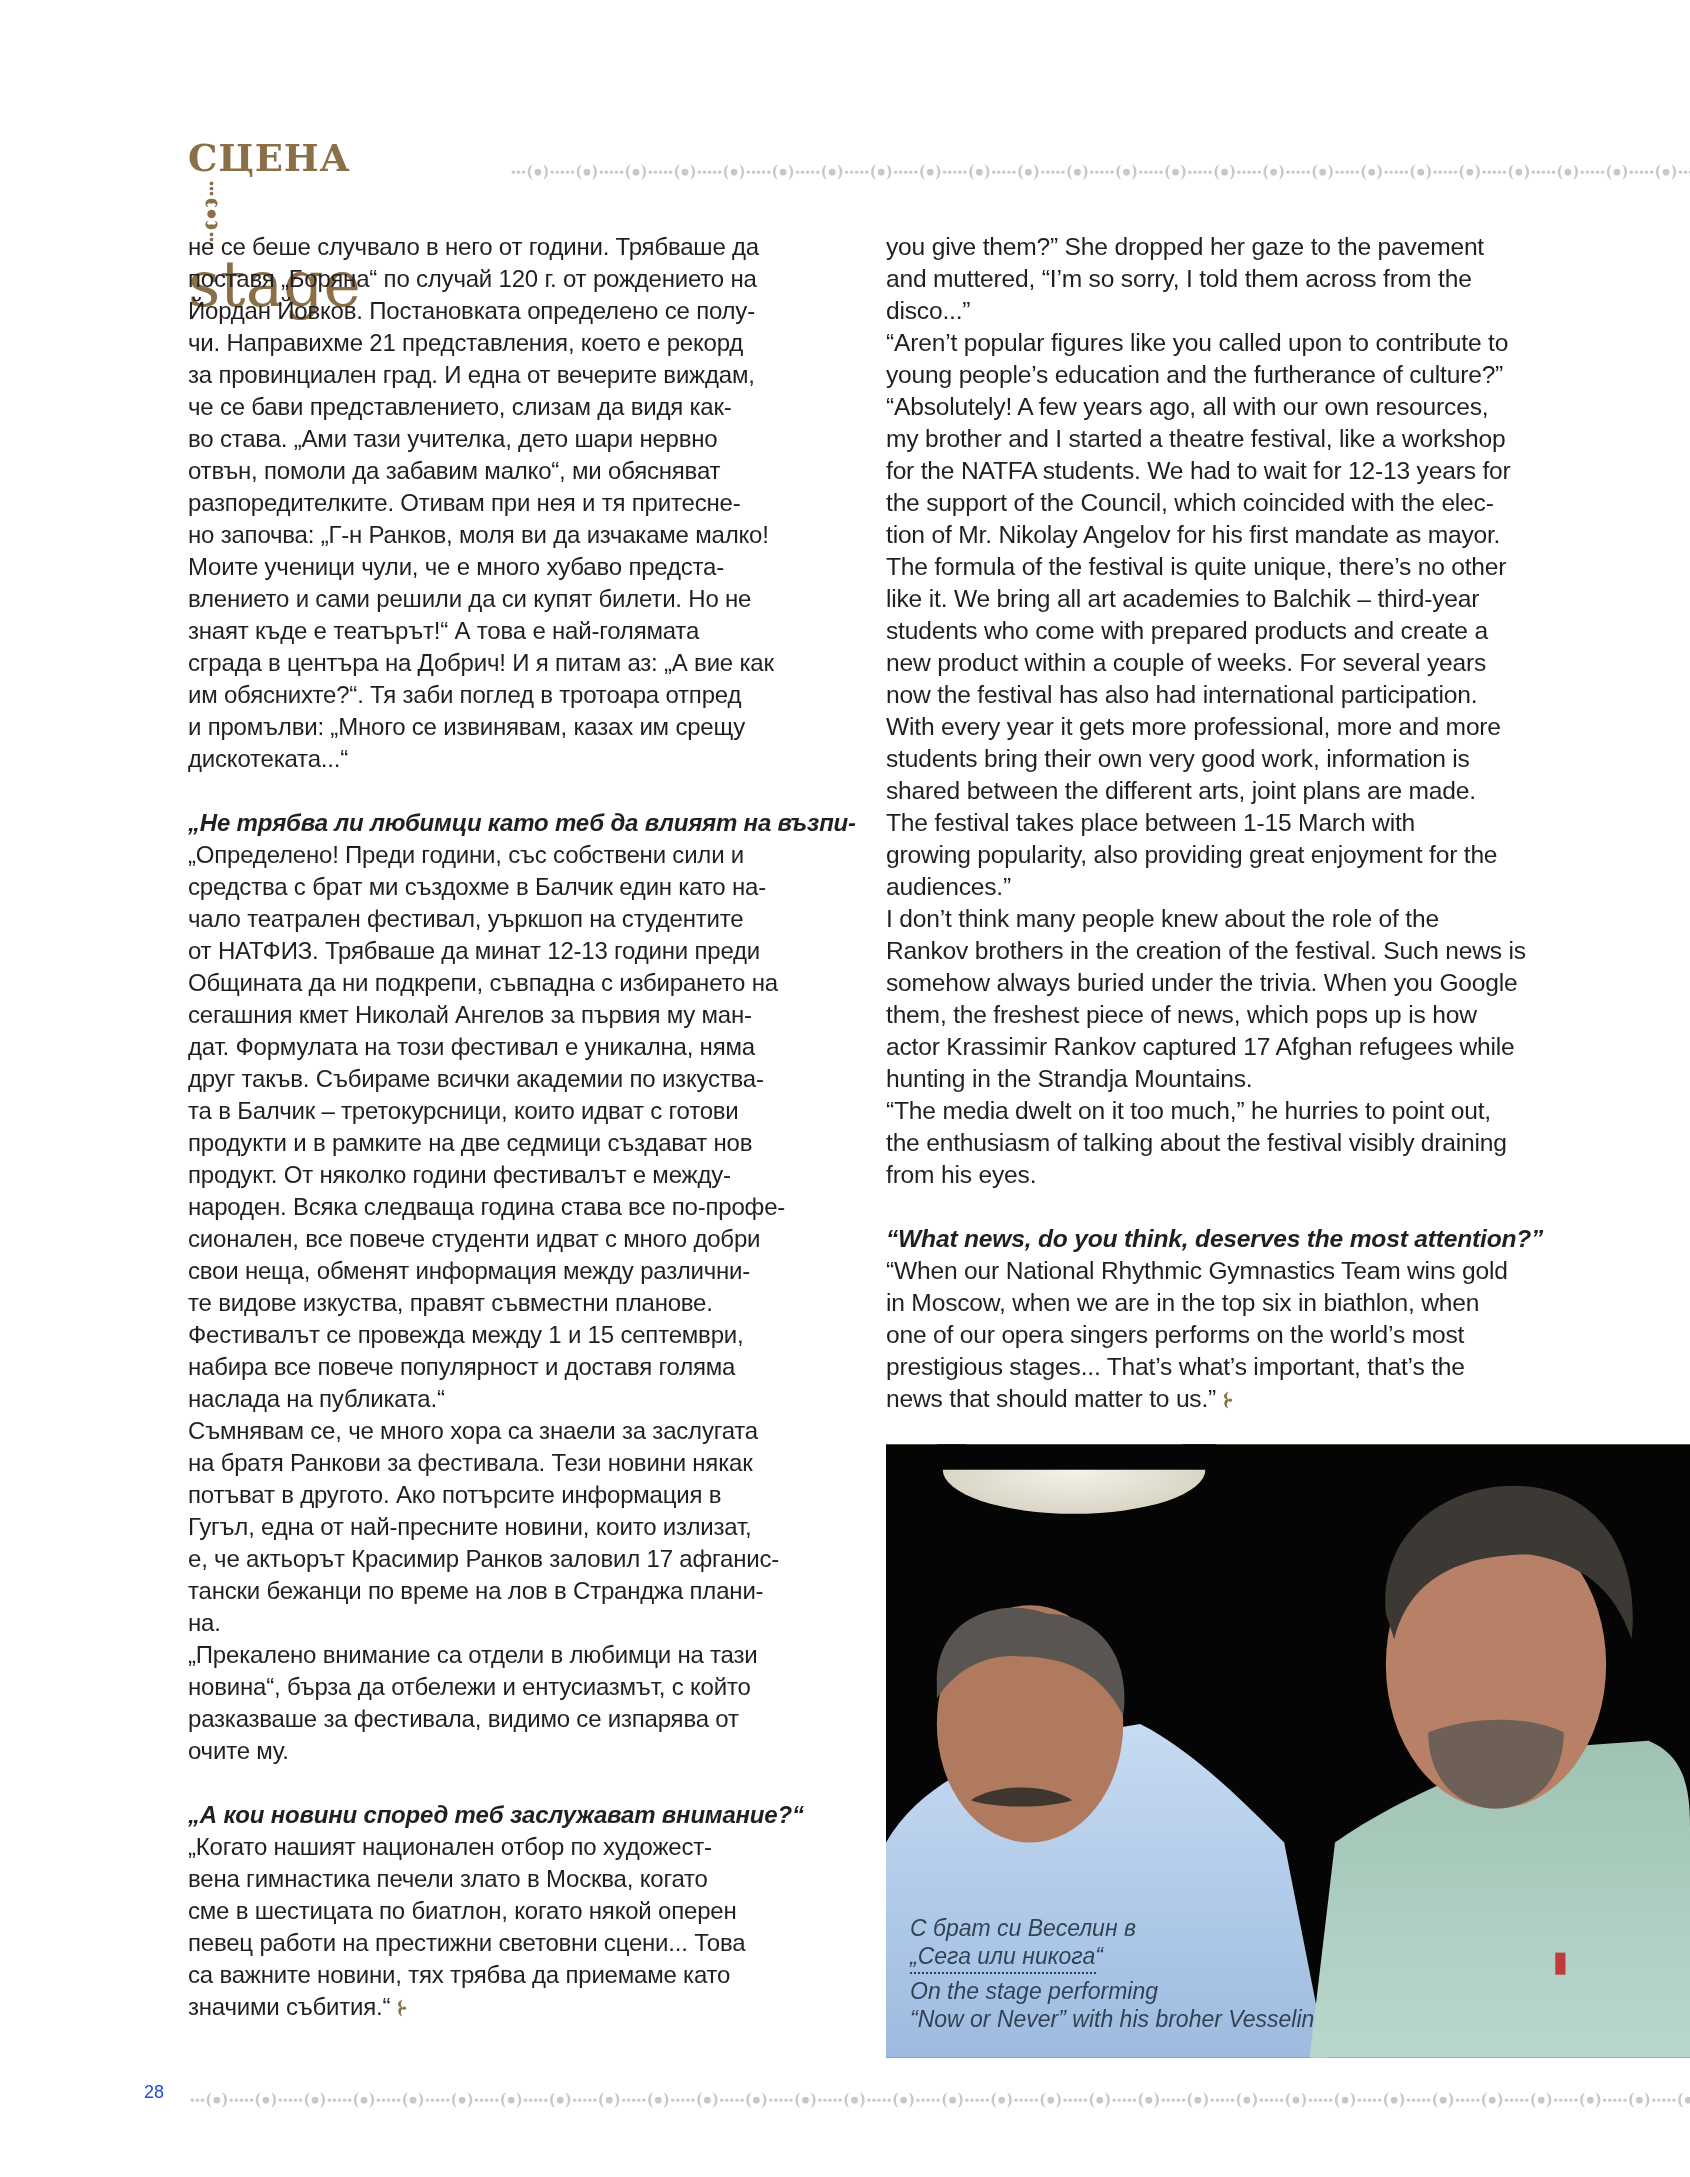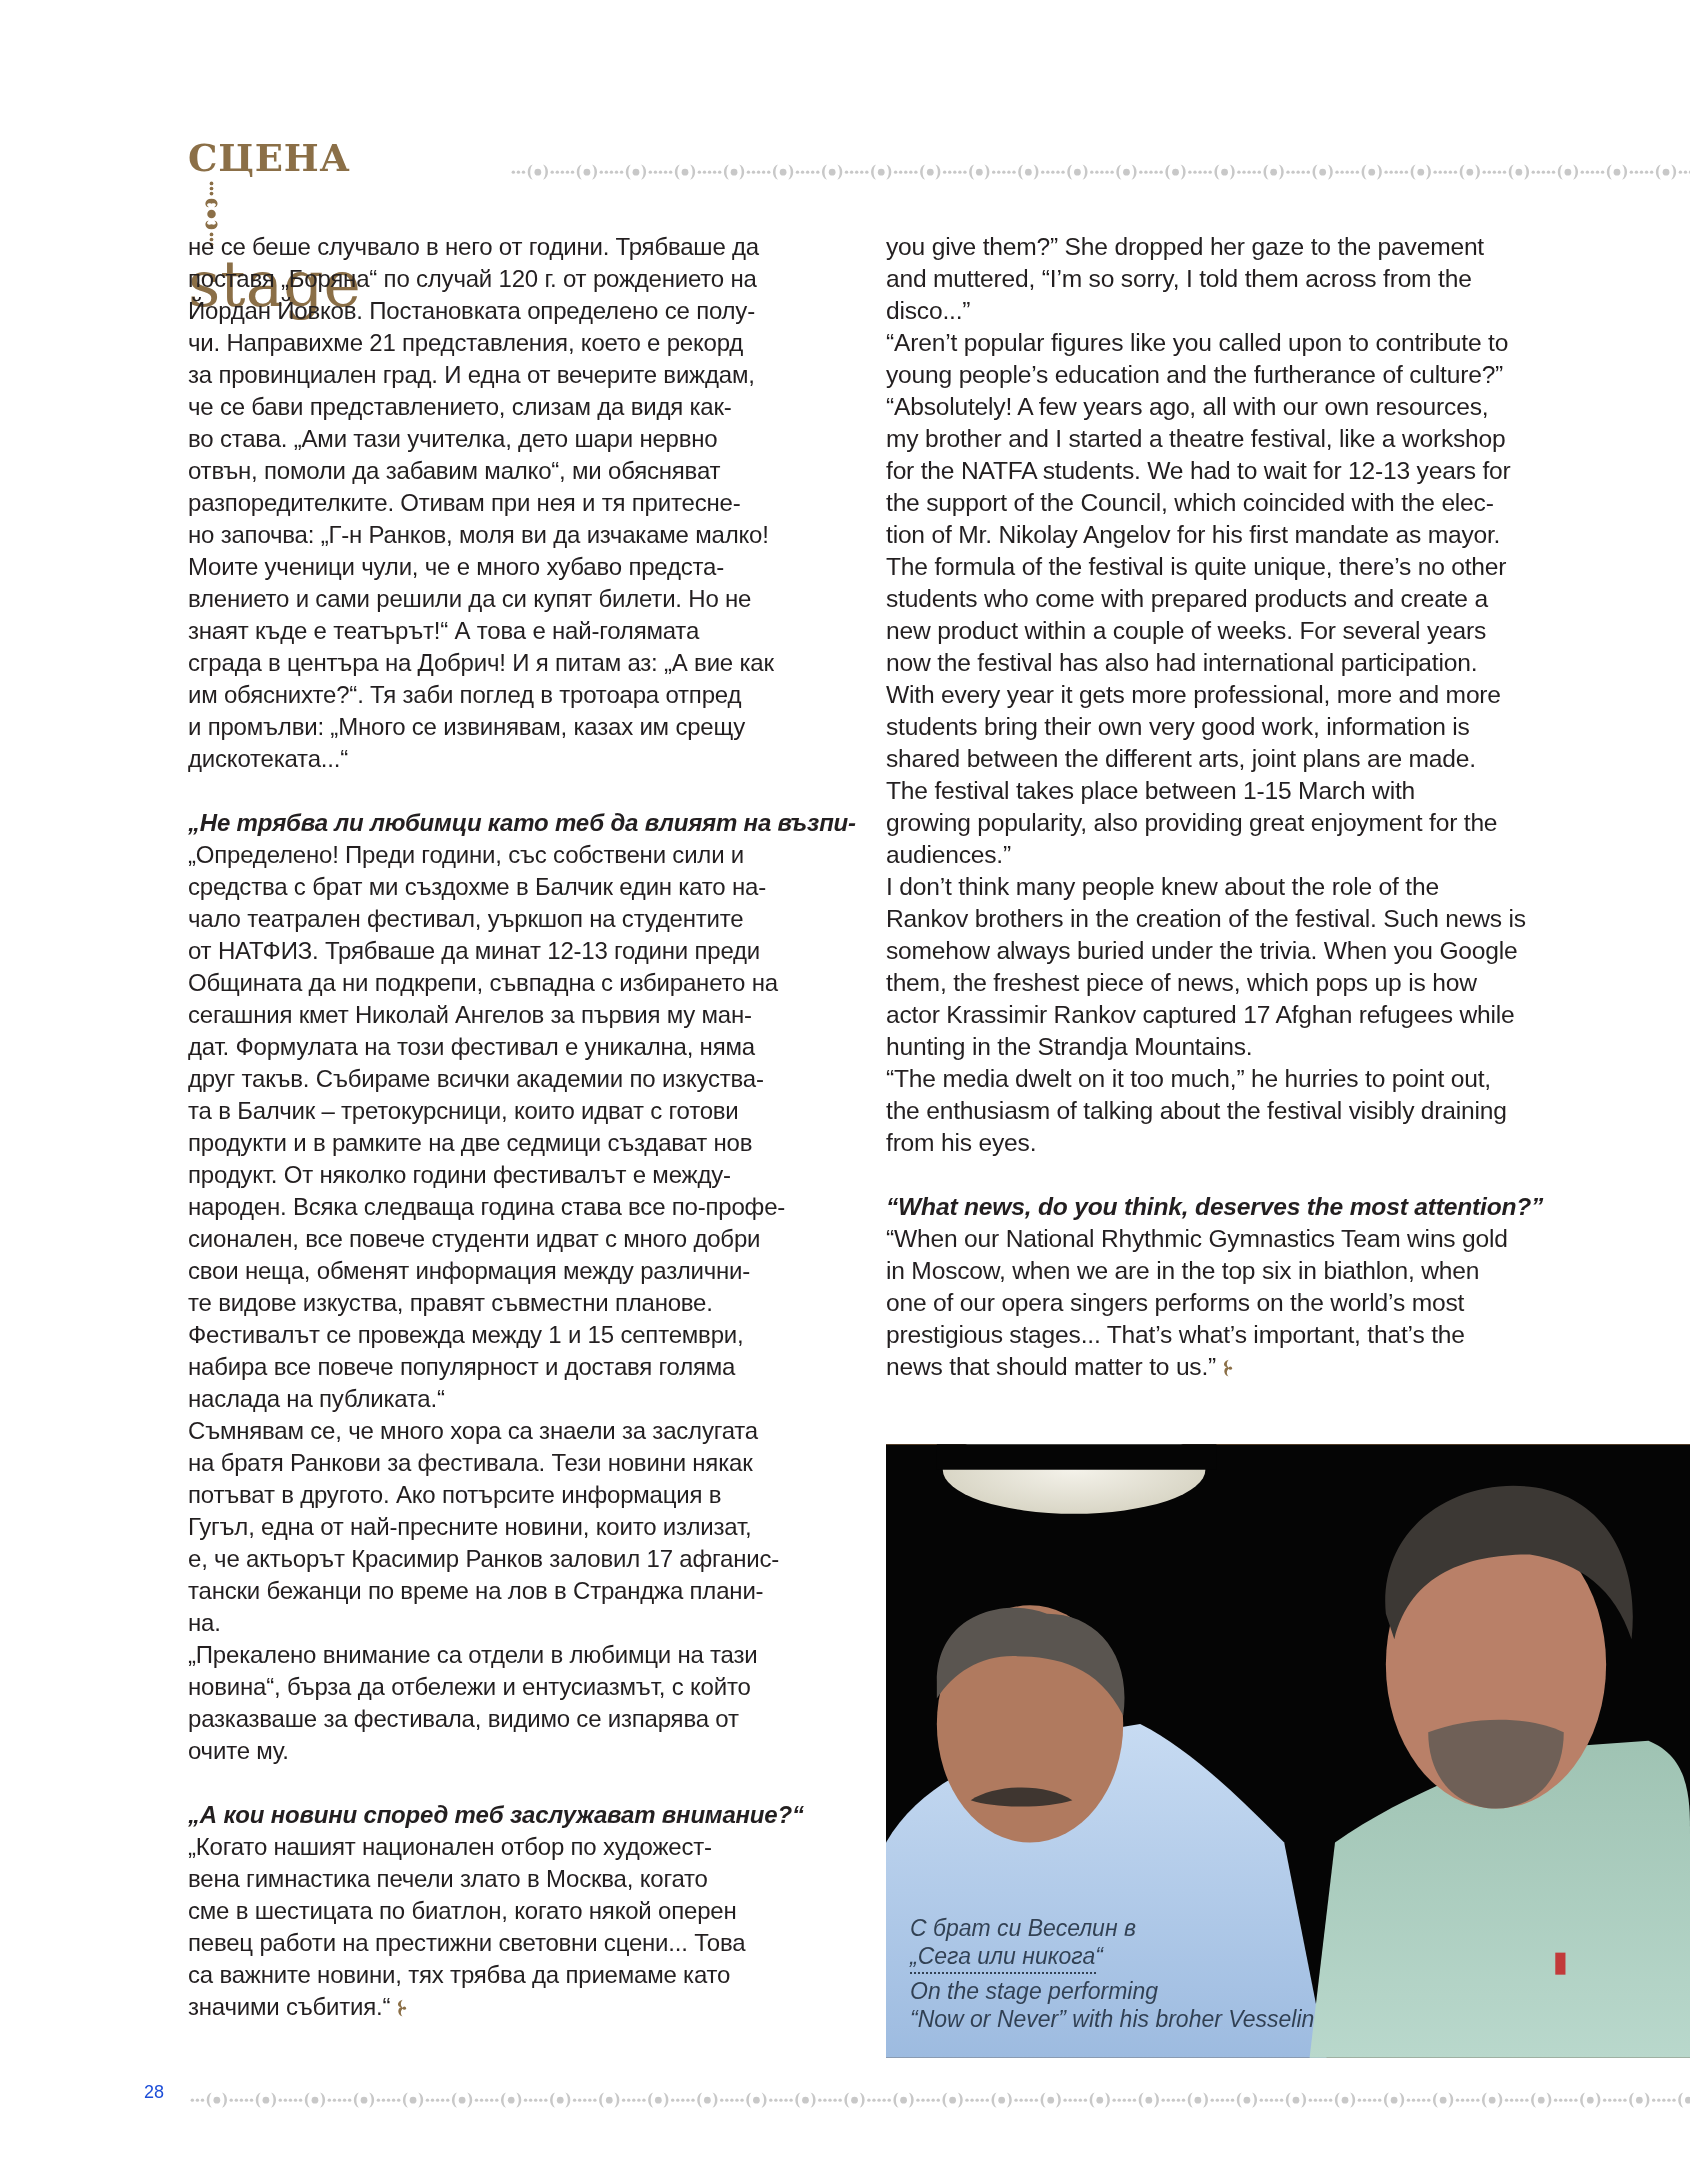--- a/index.html
+++ b/index.html
@@ -11,21 +11,21 @@
   .orn{position:absolute;height:20.3px;overflow:hidden;}
   .orn-top{left:509px;right:0;top:162px;}
   .orn-bottom{left:188px;right:0;top:2090px;}
   .pagenum{position:absolute;left:144px;top:2082px;font-size:18px;color:#1d4ed8;}
   .col{position:absolute;top:231px;width:678px;font-size:24px;line-height:32px;font-family:"Liberation Sans Narrow","Liberation Sans",sans-serif;}
   .col1{left:188px;}
   .col2{left:886px;font-size:24.6px;}
   .line{white-space:nowrap;height:32px;letter-spacing:-0.2px;}
   .q{font-weight:bold;font-style:italic;}
   .endmark{display:inline-block;width:12px;height:20.3px;vertical-align:-3.4px;margin-left:5.1px;}
-  .photo{position:absolute;left:886px;top:1444px;width:804px;height:614px;overflow:hidden;background:#fdba74;}
+  .photo{position:absolute;left:886px;top:1444px;width:804px;height:614px;overflow:hidden;background:#fef9c3;}
   .caption{position:absolute;left:909px;top:1914px;font-style:italic;font-size:23px;line-height:28px;color:#1d2a3a;font-family:"Liberation Sans",sans-serif;opacity:.85}
   .cap-sep{width:186px;border-top:2.5px dotted #1d2a3a;margin:1.7px 0 3.4px 0;}
 </style>
 </head>
 <body>
 
 <div class="header">
   <span class="sec-bg">СЦЕНА</span>
   <span class="sec-sep">
     <svg width="29" height="68" viewBox="0 0 34 80">
@@ -463,20 +463,21 @@
     <div class="line"><span>and muttered, “I’m so sorry, I told them across from the</span></div>
     <div class="line"><span>disco...”</span></div>
     <div class="line"><span>“Aren’t popular figures like you called upon to contribute to</span></div>
     <div class="line"><span>young people’s education and the furtherance of culture?”</span></div>
     <div class="line"><span>“Absolutely! A few years ago, all with our own resources,</span></div>
     <div class="line"><span>my brother and I started a theatre festival, like a workshop</span></div>
     <div class="line"><span>for the NATFA students. We had to wait for 12-13 years for</span></div>
     <div class="line"><span>the support of the Council, which coincided with the elec-</span></div>
     <div class="line"><span>tion of Mr. Nikolay Angelov for his first mandate as mayor.</span></div>
     <div class="line"><span>The formula of the festival is quite unique, there’s no other</span></div>
+    <div class="line"><span>like it. We bring all art academies to Balchik – third-year</span></div>
     <div class="line"><span>students who come with prepared products and create a</span></div>
     <div class="line"><span>new product within a couple of weeks. For several years</span></div>
     <div class="line"><span>now the festival has also had international participation.</span></div>
     <div class="line"><span>With every year it gets more professional, more and more</span></div>
     <div class="line"><span>students bring their own very good work, information is</span></div>
     <div class="line"><span>shared between the different arts, joint plans are made.</span></div>
     <div class="line"><span>The festival takes place between 1-15 March with</span></div>
     <div class="line"><span>growing popularity, also providing great enjoyment for the</span></div>
     <div class="line"><span>audiences.”</span></div>
     <div class="line"><span>I don’t think many people knew about the role of the</span></div>

